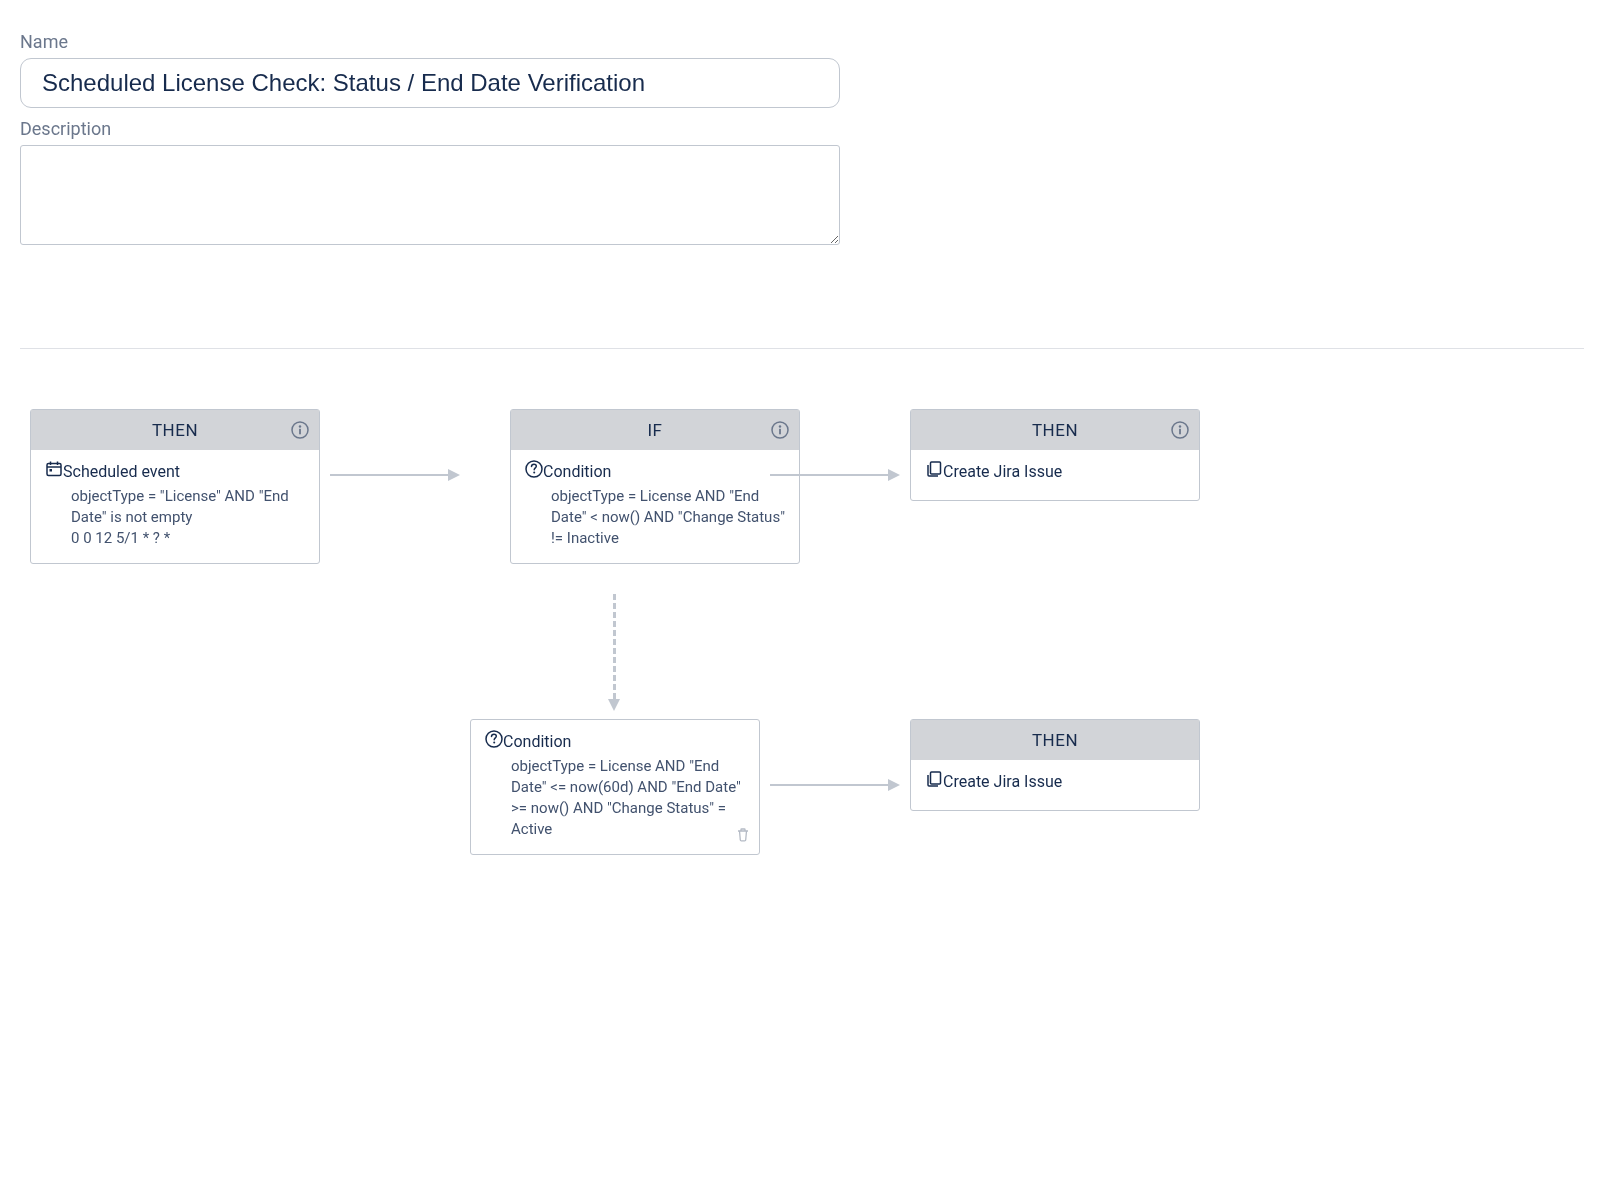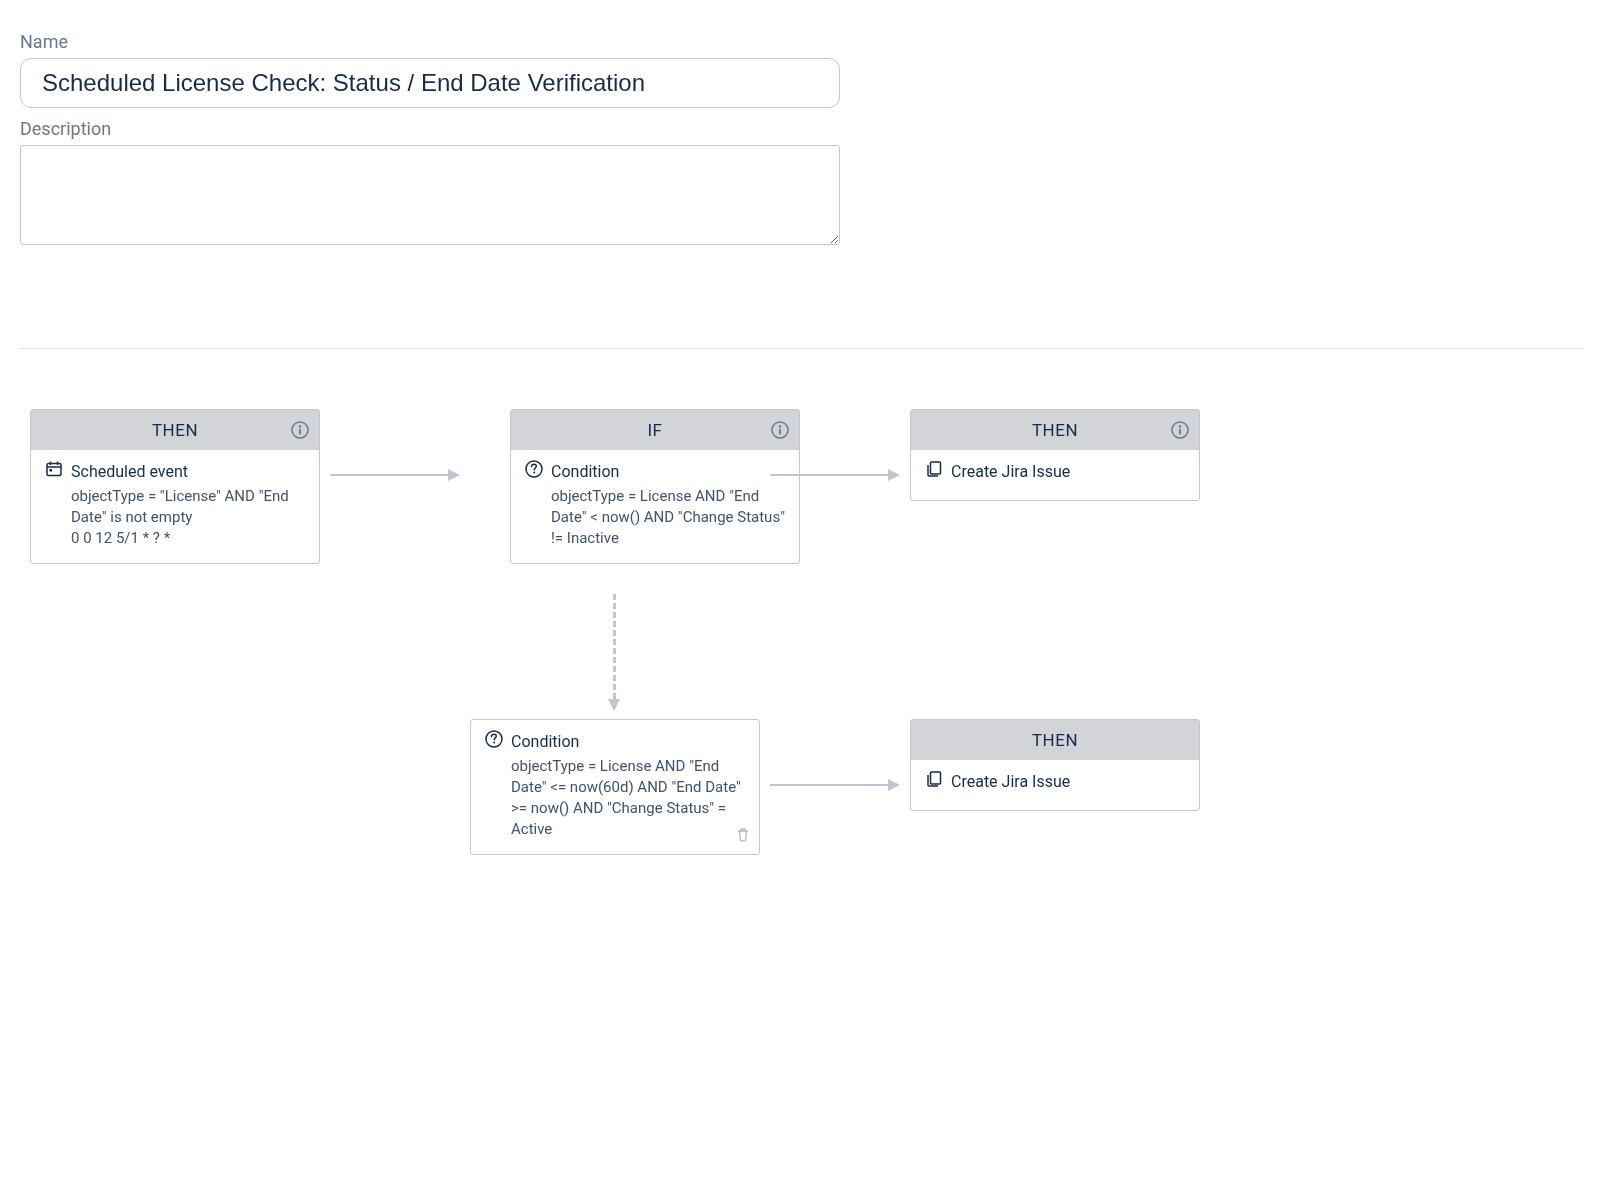--- a/index.html
+++ b/index.html
@@ -67,21 +67,20 @@
     top: 50%;
     transform: translateY(-50%);
   }
   .info-icon svg { display:block; }
   .node-body {
     padding: 10px 14px 14px 14px;
   }
   .node-row {
     display: flex;
     align-items: center;
-    gap: 8px;
     font-size: 16px;
     color: #172b4d;
     margin-bottom: 4px;
   }
   .sub {
     font-size: 15px;
     color: #42526e;
     line-height: 1.4;
     padding-left: 26px;
   }

